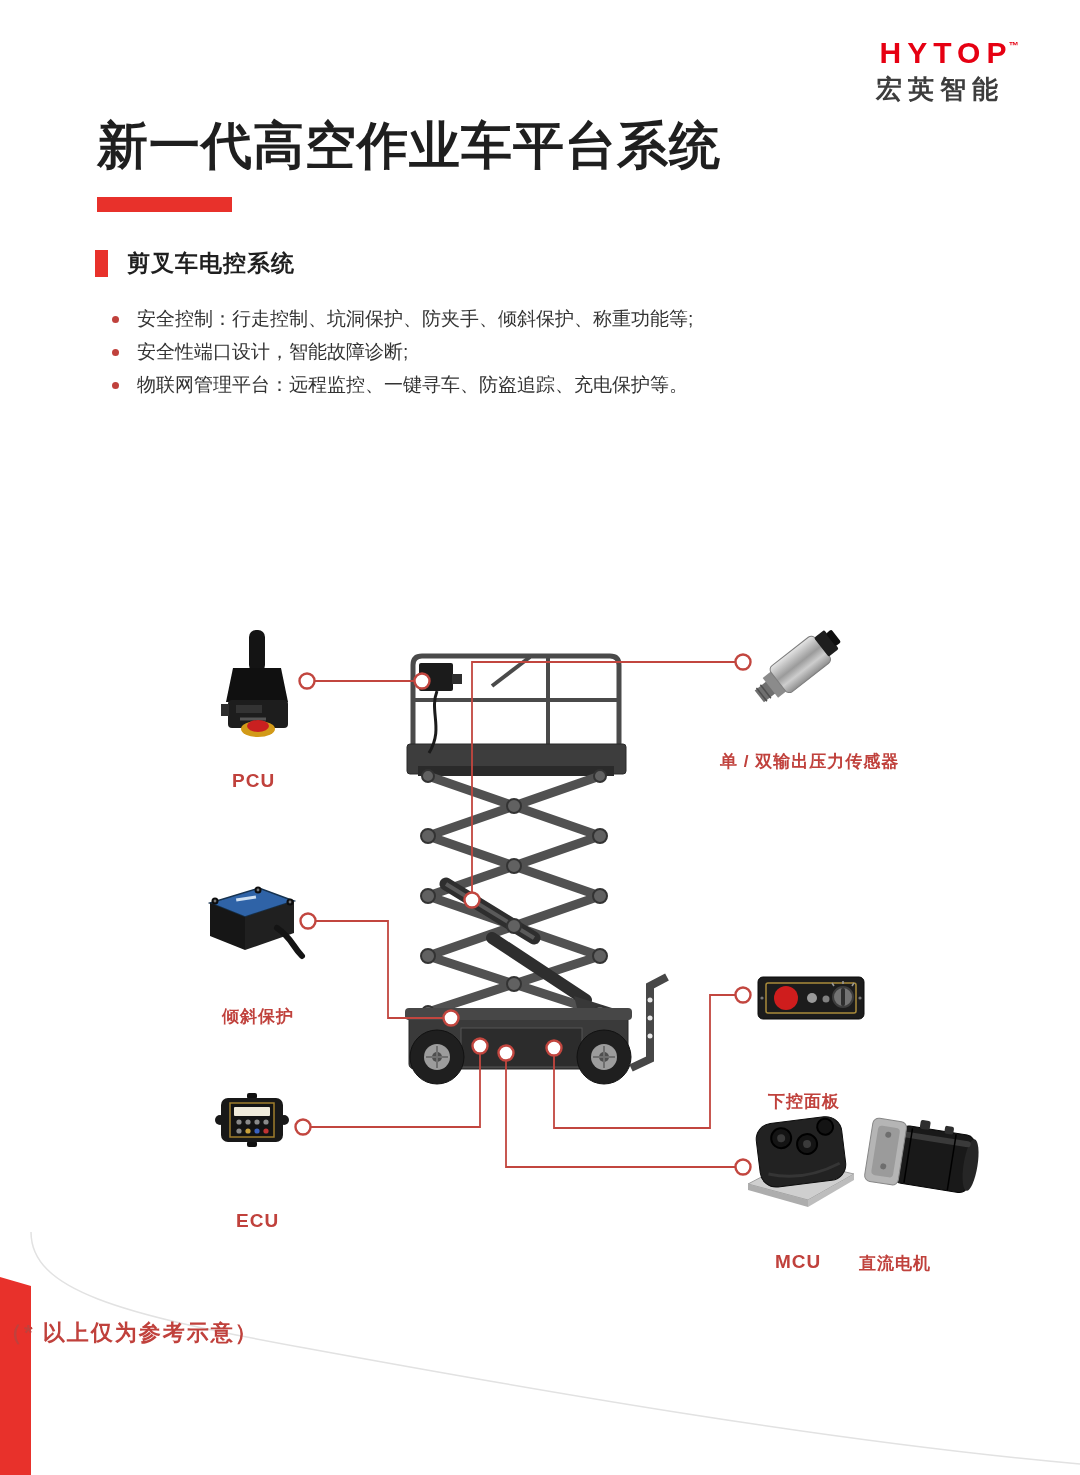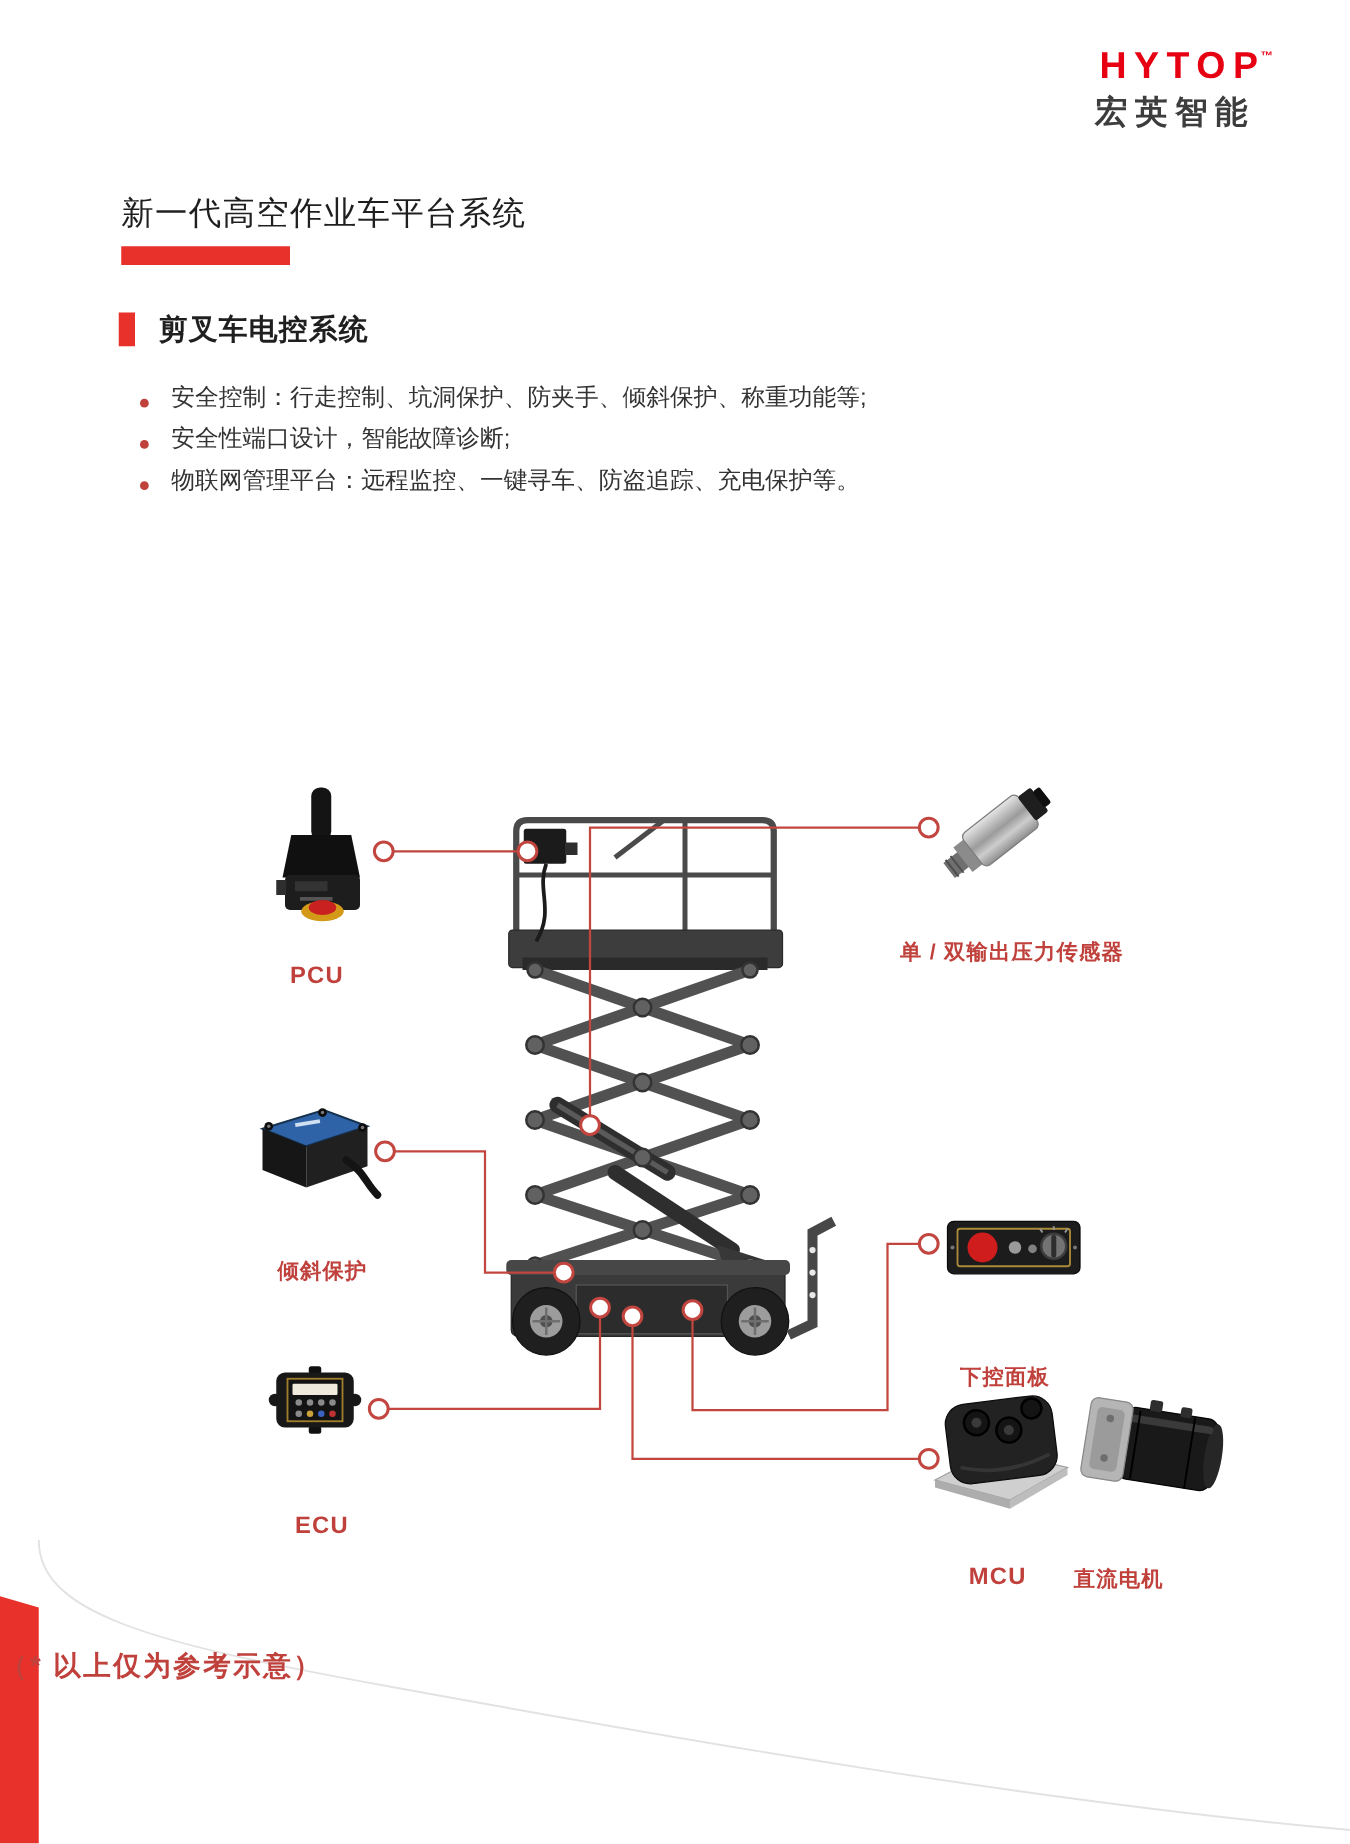--- a/index.html
+++ b/index.html
@@ -9,29 +9,29 @@
   *{margin:0;padding:0;box-sizing:border-box;}
   body{background:#fff;font-family:"Liberation Sans","DejaVu Sans",sans-serif;}
   #page{position:relative;width:1080px;height:1475px;margin:0 auto;background:#fff;overflow:hidden;}
   #page svg.gfx{position:absolute;left:0;top:0;pointer-events:none;}
 
   .logo{position:absolute;right:58px;top:31px;text-align:center;}
   .logo-word{font-size:30px;font-weight:800;color:var(--logo-red);letter-spacing:6px;line-height:30px;}
   .logo-word sup{font-size:10px;letter-spacing:0;vertical-align:14px;margin-left:-4px;}
   .logo-sub{font-size:26px;font-weight:700;color:#3d3d3d;letter-spacing:6px;margin-top:4px;padding-right:18px;}
 
-  .page-title{position:absolute;left:97px;top:146px;font-size:26px;line-height:48px;font-weight:400;color:var(--text-dark);letter-spacing:1px;}
+  .page-title{position:absolute;left:97px;top:122px;font-size:51px;line-height:48px;font-weight:700;color:var(--text-dark);letter-spacing:1px;}
   .title-bar{position:absolute;left:97px;top:197px;width:135px;height:15px;background:var(--accent-red);}
 
   .sec-head{position:absolute;left:95px;top:248px;display:flex;align-items:center;}
   .sec-block{width:13px;height:27px;background:var(--accent-red);margin-right:19px;flex:none;}
   .sec-text{font-size:23px;font-weight:700;color:var(--text-dark);letter-spacing:1px;}
 
   .bullets{position:absolute;left:112px;top:309px;list-style:none;}
-  .bullets li{display:flex;align-items:center;margin-bottom:13px;font-size:19px;line-height:20px;color:var(--body-text);}
+  .bullets li{display:flex;align-items:flex-start;margin-bottom:13px;font-size:19px;line-height:20px;color:var(--body-text);}
   .dot{flex:none;width:7px;height:7px;border-radius:50%;background:var(--label-red);margin:7px 18px 0 0;}
 
   .lbl{position:absolute;font-size:17px;font-weight:700;color:var(--label-red);letter-spacing:1px;white-space:nowrap;margin-top:28px;}
   .note{position:absolute;left:0;top:1318px;width:1050px;font-size:22px;font-weight:700;color:var(--label-red);letter-spacing:2px;}
 </style>
 </head>
 <body>
 
 <div id="page">
 

